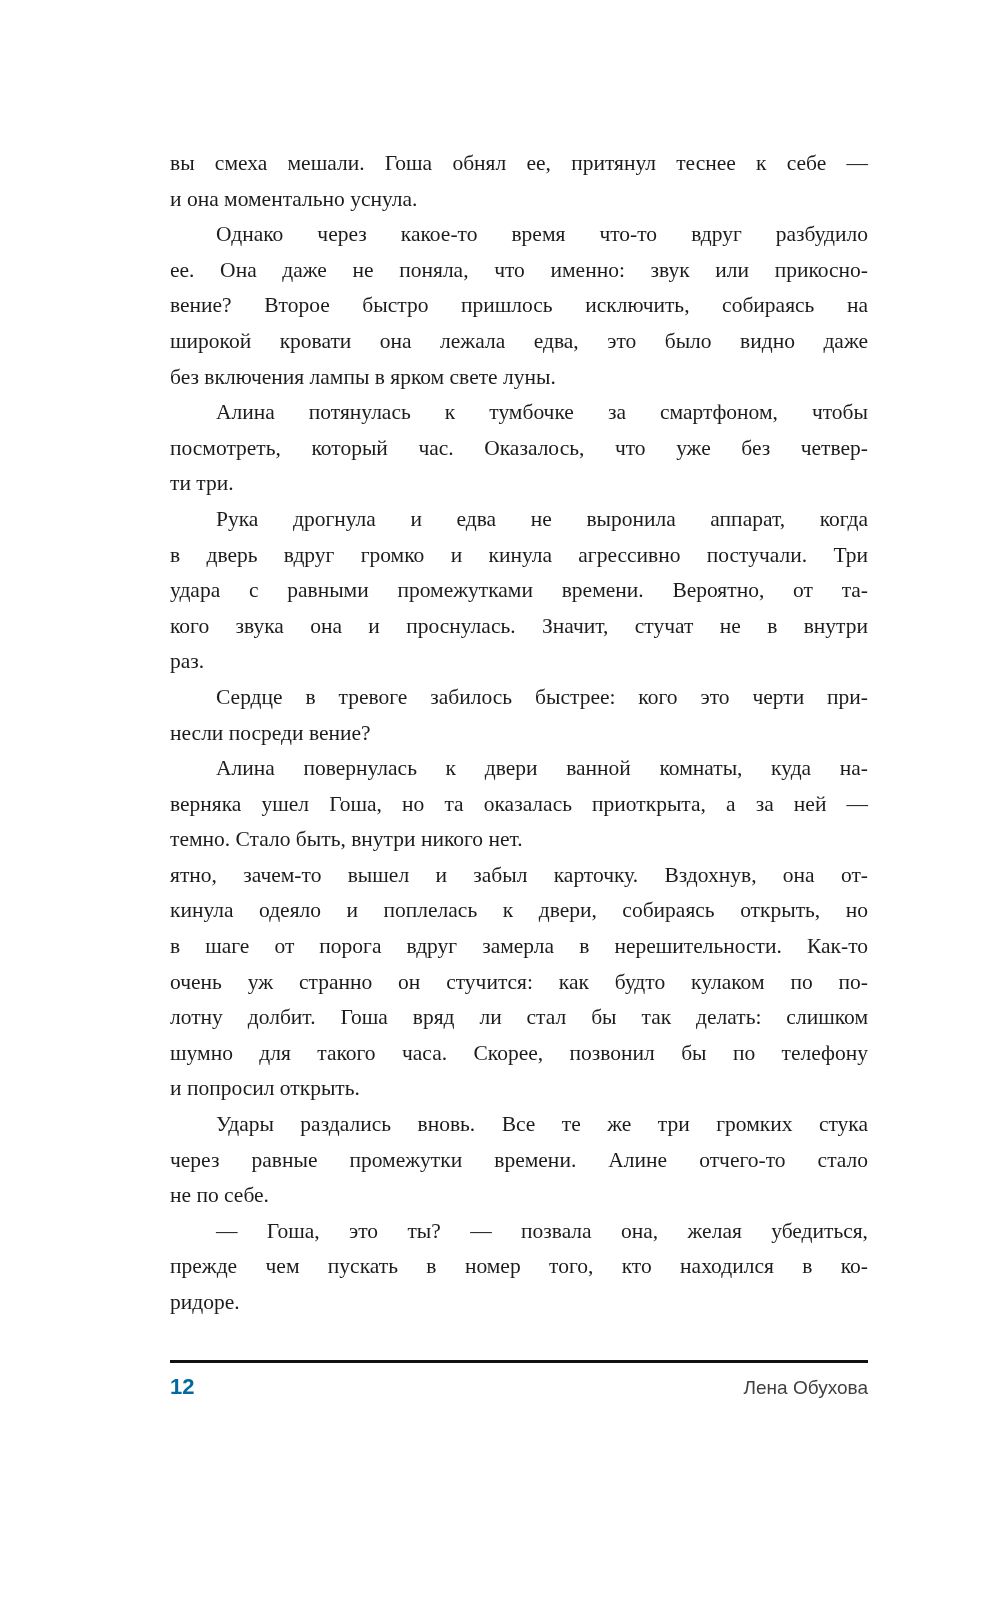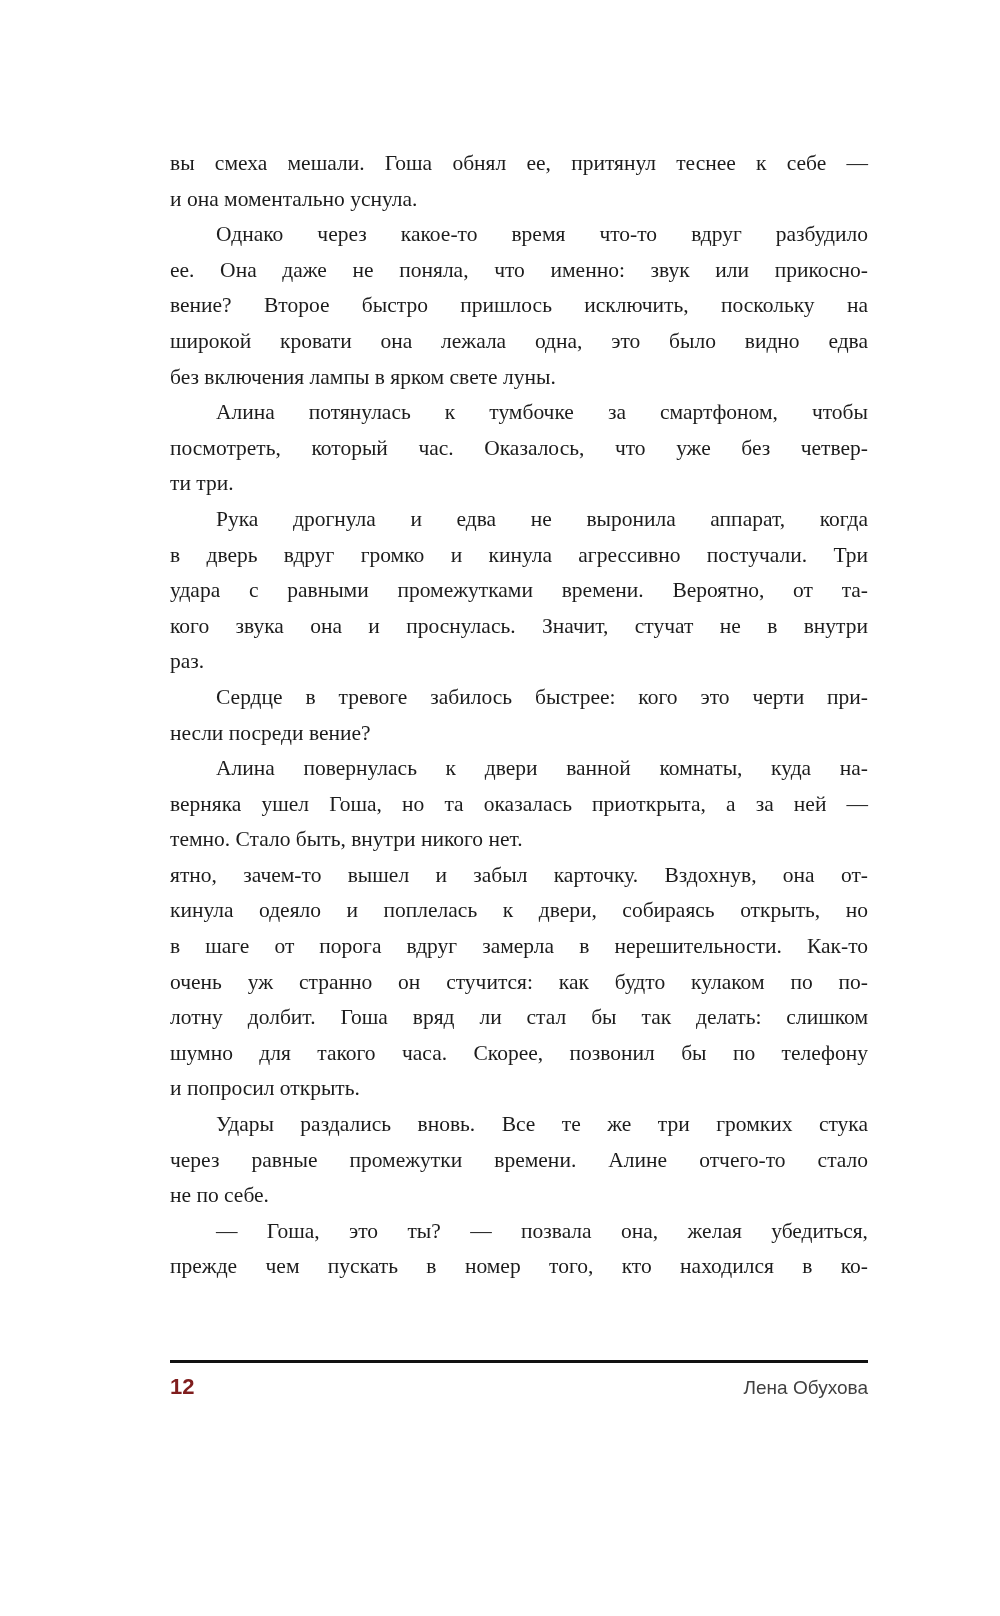--- a/index.html
+++ b/index.html
@@ -53,39 +53,39 @@
     top: 1374px;
     width: 698px;
     display: flex;
     justify-content: space-between;
     align-items: baseline;
     font-family: "Liberation Sans", "DejaVu Sans", sans-serif;
   }
   .page-number {
     font-size: 22px;
     font-weight: 600;
-    color: #7f1d1d;
+    color: #0369a1;
   }
   .running-author {
     font-size: 19px;
     font-weight: 400;
     color: #404040;
   }
 </style>
 </head>
 <body>
 
 <div class="page">
   <div class="text-block" id="text-block">
       <div class="line just">вы смеха мешали. Гоша обнял ее, притянул теснее к себе —</div>
       <div class="line">и она моментально уснула.</div>
       <div class="line just ind">Однако через какое-то время что-то вдруг разбудило</div>
       <div class="line just">ее. Она даже не поняла, что именно: звук или прикосно-</div>
-      <div class="line just">вение? Второе быстро пришлось исключить, поскольку на</div>
-      <div class="line just">широкой кровати она лежала одна, это было видно едва</div>
+      <div class="line just">вение? Второе быстро пришлось исключить, собираясь на</div>
+      <div class="line just">широкой кровати она лежала едва, это было видно даже</div>
       <div class="line">без включения лампы в ярком свете луны.</div>
       <div class="line just ind">Алина потянулась к тумбочке за смартфоном, чтобы</div>
       <div class="line just">посмотреть, который час. Оказалось, что уже без четвер-</div>
       <div class="line">ти три.</div>
       <div class="line just ind">Рука дрогнула и едва не выронила аппарат, когда</div>
       <div class="line just">в дверь вдруг громко и кинула агрессивно постучали. Три</div>
       <div class="line just">удара с равными промежутками времени. Вероятно, от та-</div>
       <div class="line just">кого звука она и проснулась. Значит, стучат не в внутри</div>
       <div class="line">раз.</div>
       <div class="line just ind">Сердце в тревоге забилось быстрее: кого это черти при-</div>
@@ -98,20 +98,21 @@
       <div class="line just">в шаге от порога вдруг замерла в нерешительности. Как-то</div>
       <div class="line just">очень уж странно он стучится: как будто кулаком по по-</div>
       <div class="line just">лотну долбит. Гоша вряд ли стал бы так делать: слишком</div>
       <div class="line just">шумно для такого часа. Скорее, позвонил бы по телефону</div>
       <div class="line">и попросил открыть.</div>
       <div class="line just ind">Удары раздались вновь. Все те же три громких стука</div>
       <div class="line just">через равные промежутки времени. Алине отчего-то стало</div>
       <div class="line">не по себе.</div>
       <div class="line just ind">— Гоша, это ты? — позвала она, желая убедиться,</div>
       <div class="line just">прежде чем пускать в номер того, кто находился в ко-</div>
+      <div class="line">ридоре.</div>
     </div>
 
   <div class="footer-rule"></div>
 
   <div class="footer-row">
     <span class="page-number">12</span>
     <span class="running-author">Лена Обухова</span>
   </div>
 </div>
 

